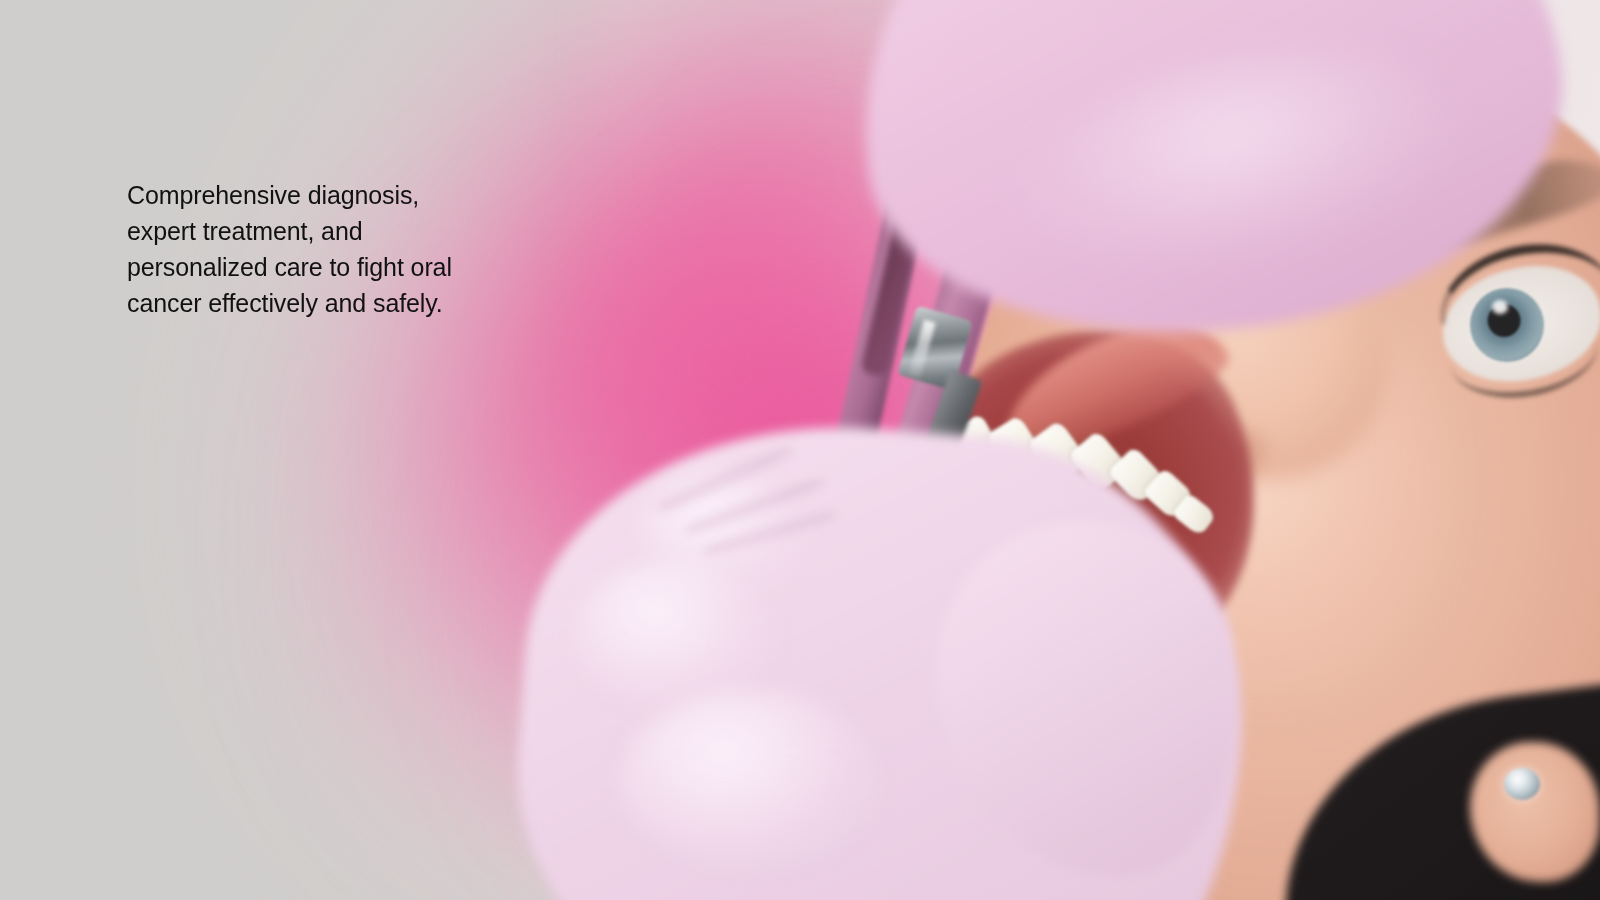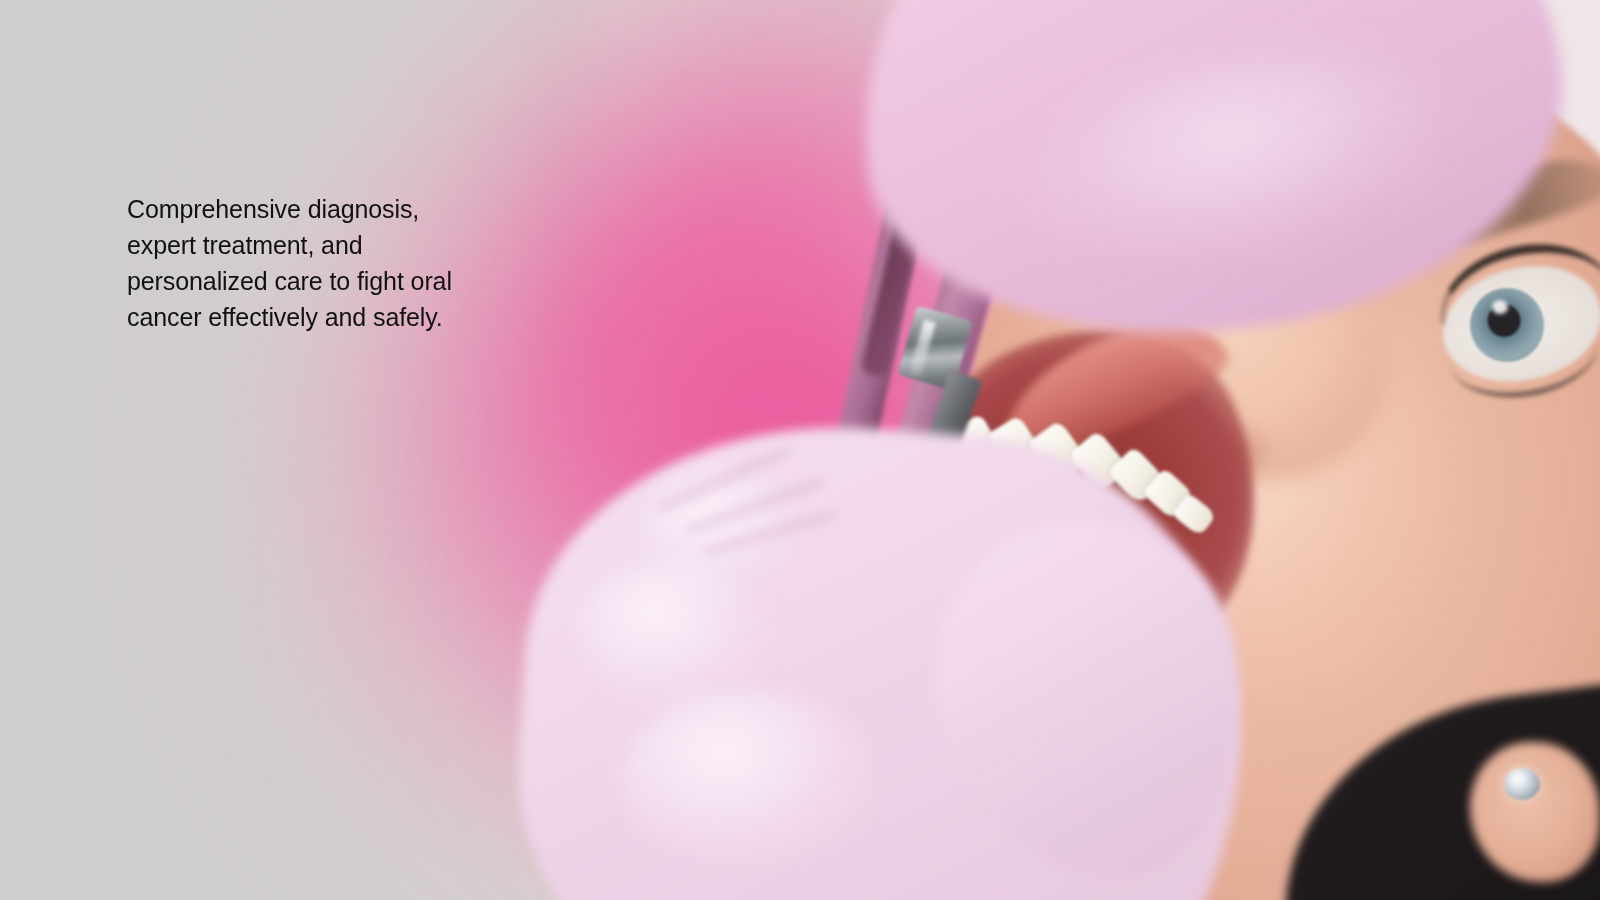--- a/index.html
+++ b/index.html
@@ -451,21 +451,21 @@
   }
   .headline {
     font-size:57px;
     line-height:73px;
     font-weight:700;
     color:#080808;
     letter-spacing:-0.6px;
     white-space:pre-line;
   }
   .subcopy {
-    margin-top:39px;
+    margin-top:25px;
     font-size:25px;
     line-height:36px;
     font-weight:400;
     color:#111111;
     letter-spacing:-0.1px;
     max-width:360px;
     white-space:pre-line;
   }
 </style>
 </head>

